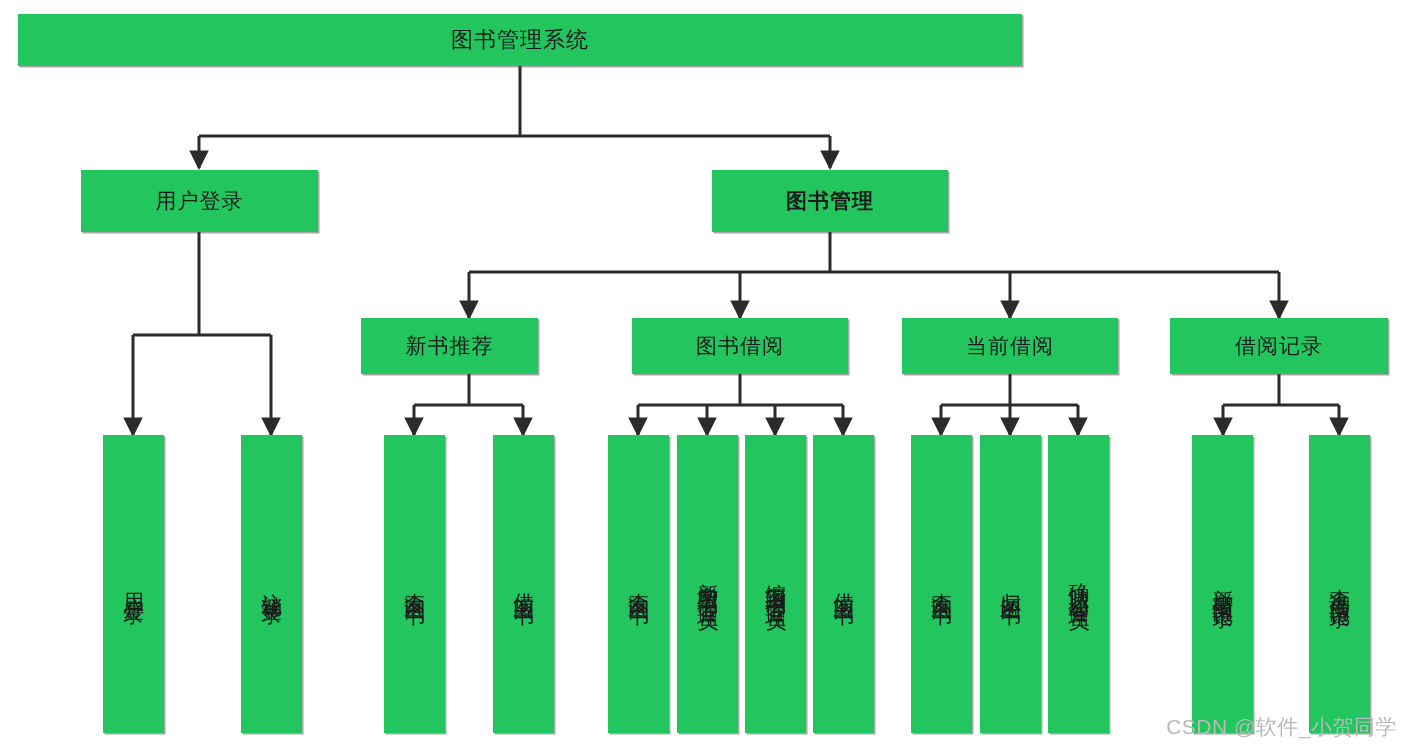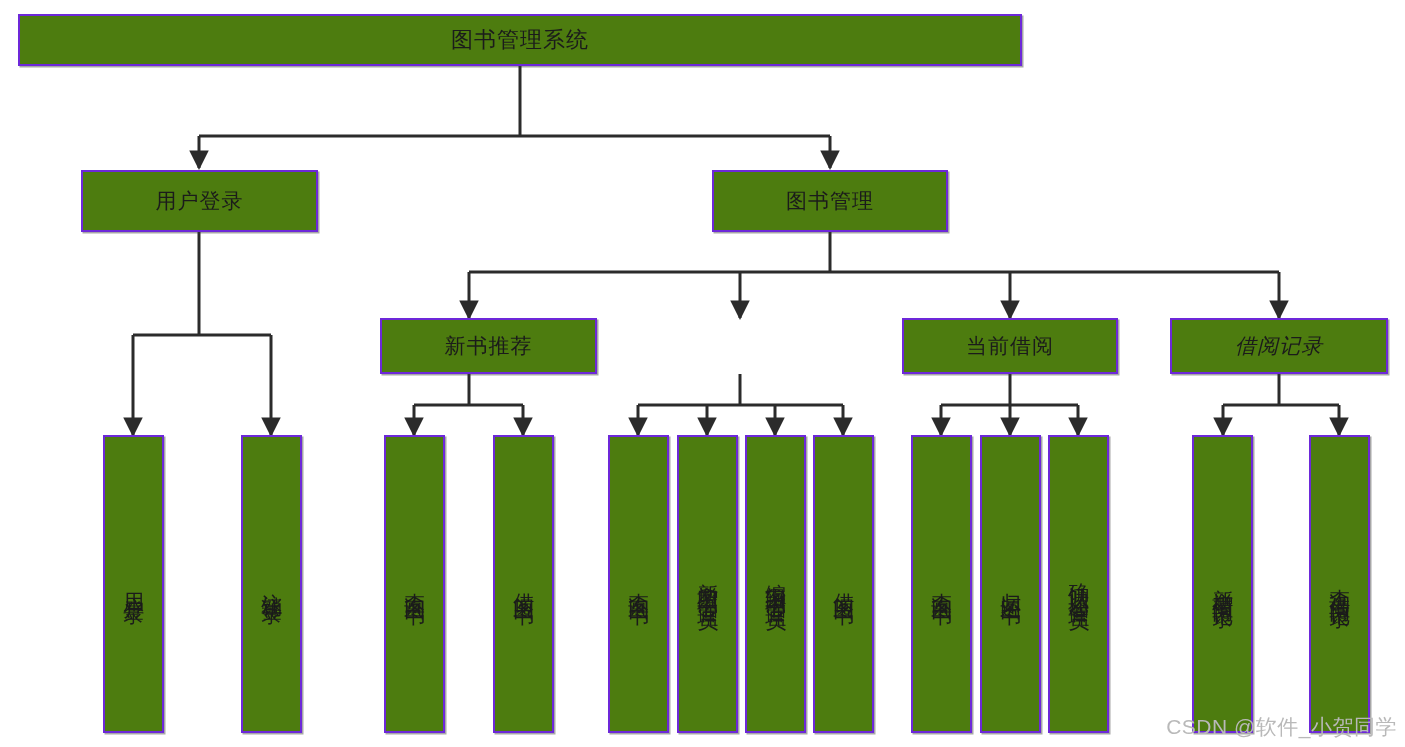--- a/index.html
+++ b/index.html
@@ -21,22 +21,22 @@
     position: absolute;
     left: 0;
     top: 0;
     width: 1405px;
     height: 747px;
     pointer-events: none;
   }
   .node {
     position: absolute;
     box-sizing: border-box;
-    border: 2px solid #6d28d9;
-    background: #4d7c0f;
+    border: 2px solid #22c55e;
+    background: #22c55e;
     display: flex;
     align-items: center;
     justify-content: center;
     color: #1b1b1b;
     box-shadow: 1.5px 1.5px 0 rgba(60,60,60,0.45);
   }
   .node.h {
     font-size: 21px;
     letter-spacing: 1px;
     line-height: 1.2;
@@ -123,31 +123,34 @@
     </g>
   </svg>
 
   <div class="node h root" style="left:18px; top:14px; width:1004px; height:52px;">
     <span>图书管理系统</span>
   </div>
 
   <div class="node h" style="left:81px; top:170px; width:237px; height:62px;">
     <span>用户登录</span>
   </div>
-  <div class="node h" style="left:712px; top:170px; width:236px; height:62px;">
+  <div class="node h" style="left:712px; top:170px; width:236px; height:62px;font-weight:bold;">
     <span>图书管理</span>
   </div>
 
-  <div class="node h" style="left:380px; top:318px; width:217px; height:56px;">
+  <div class="node h" style="left:361px; top:318px; width:177px; height:56px;">
     <span>新书推荐</span>
+  </div>
+  <div class="node h" style="left:632px; top:318px; width:216px; height:56px;">
+    <span>图书借阅</span>
   </div>
   <div class="node h" style="left:902px; top:318px; width:216px; height:56px;text-align:right;">
     <span>当前借阅</span>
   </div>
-  <div class="node h" style="left:1170px; top:318px; width:218px; height:56px;font-style:italic;">
+  <div class="node h" style="left:1170px; top:318px; width:218px; height:56px;">
     <span>借阅记录</span>
   </div>
 
   <div class="node v" style="left:103px; top:435px; width:61px; height:298px;">
     <span class="vtext">用户登录</span>
   </div>
   <div class="node v" style="left:241px; top:435px; width:61px; height:298px;">
     <span class="vtext">注销登录</span>
   </div>
 

